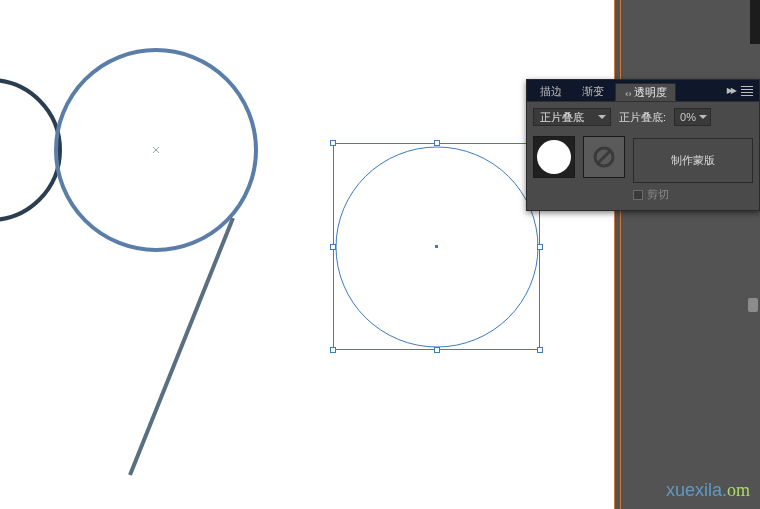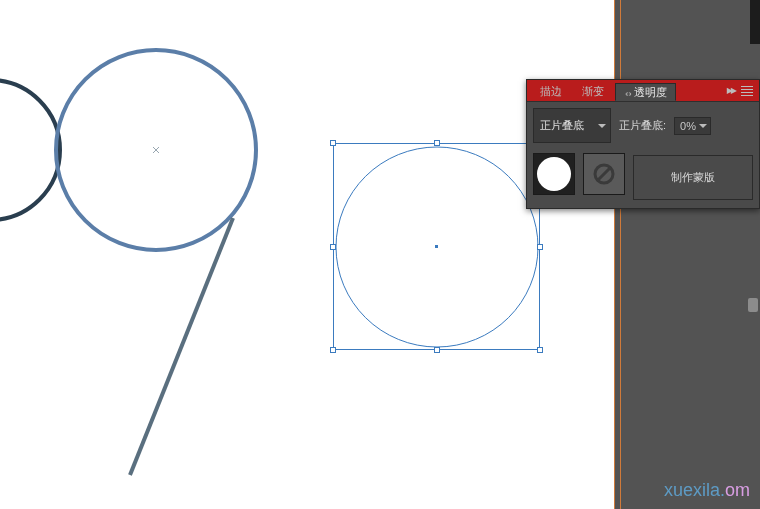--- a/index.html
+++ b/index.html
@@ -97,21 +97,21 @@
     top: 79px;
     width: 234px;
     background: #4a4a4a;
     border: 1px solid #2a2a2a;
     box-shadow: 0 2px 6px rgba(0,0,0,0.5);
   }
   .tabs {
     display: flex;
     align-items: center;
     height: 22px;
-    background: #b91c1c;
+    background: #0f172a;
     border-bottom: 1px solid #2f2f2f;
     padding: 0 4px;
     gap: 2px;
   }
   .tab {
     padding: 3px 8px 2px;
     color: #bcbcbc;
     border: 1px solid transparent;
     line-height: 1;
   }
@@ -156,21 +156,21 @@
     display: flex;
     align-items: center;
     padding: 6px 6px;
     gap: 8px;
   }
   .dropdown {
     display: flex;
     align-items: center;
     background: #3a3a3a;
     border: 1px solid #2a2a2a;
-    height: 35px;
+    height: 18px;
     padding: 0 4px 0 6px;
     color: #e0e0e0;
     gap: 4px;
   }
   .dropdown .dd-arrow {
     width: 0; height: 0;
     border-left: 4px solid transparent;
     border-right: 4px solid transparent;
     border-top: 4px solid #bcbcbc;
     margin-left: 2px;
@@ -245,21 +245,21 @@
 
   .watermark {
     position: absolute;
     right: 10px;
     bottom: 8px;
     font-size: 18px;
     color: #5fa7d8;
     font-family: sans-serif;
     opacity: 0.85;
   }
-  .watermark .dom { color: #f0abfc; }
+  .watermark .dom { color: #bef264; font-family: Liberation Serif, serif; }
 </style>
 </head>
 <body>
 
 <div class="artboard">
   <svg width="614" height="509">
 
     <circle cx="-10" cy="150" r="70" fill="none" stroke="#2a3e4f" stroke-width="4"></circle>
 
     <circle cx="156" cy="150" r="100" fill="none" stroke="#5b7ea8" stroke-width="4"></circle>
@@ -330,19 +330,23 @@
       <div class="circ"></div>
     </div>
     <div class="thumb mask-thumb">
       <svg viewBox="0 0 26 26">
         <circle cx="13" cy="13" r="9" fill="none" stroke="#3a3a3a" stroke-width="3"></circle>
         <line x1="6" y1="20" x2="20" y2="6" stroke="#3a3a3a" stroke-width="3"></line>
       </svg>
     </div>
     <div class="mask-opts">
       <div class="make-mask">制作蒙版</div>
+      <div class="check-row">
+        <div class="box"></div>
+        <span>剪切</span>
+      </div>
     </div>
   </div>
 </div>
 
 <div class="watermark">
   <span>xuexila.</span><span class="dom">om</span>
 </div>
 
 </body></html>

